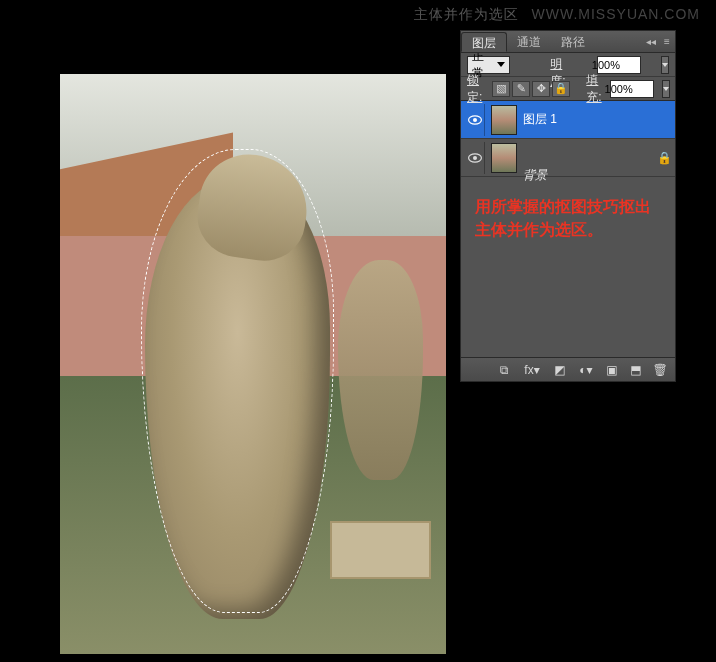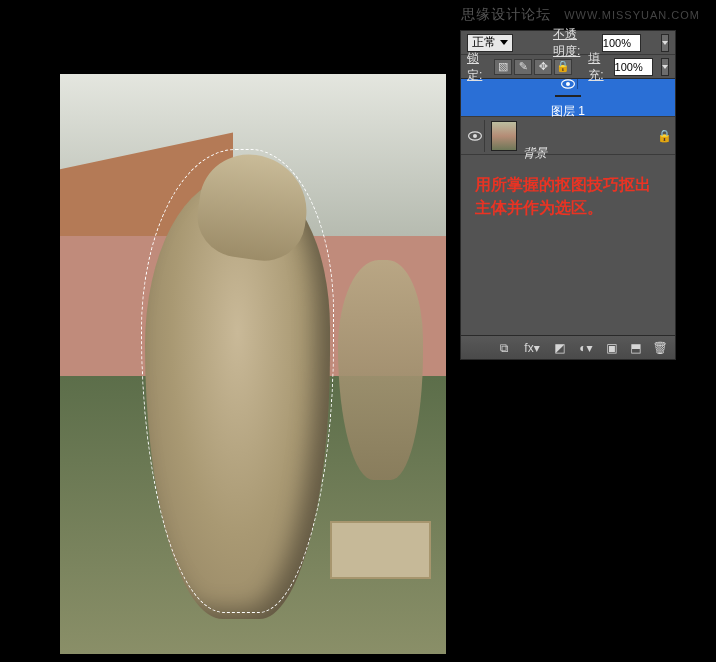--- a/index.html
+++ b/index.html
@@ -15,21 +15,21 @@
   }
   .watermark {
     position: absolute;
     top: 6px;
     right: 16px;
     font-size: 14px;
     color: #555;
     letter-spacing: 1px;
   }
   .watermark .cn { margin-right: 8px; }
-  .watermark .url { font-size: 11px; color: #444; text-align: center; }
+  .watermark .url { font-size: 14px; color: #444; text-align: center; }
   .canvas-area {
     position: absolute;
     left: 60px;
     top: 74px;
     width: 386px;
     height: 580px;
     background: linear-gradient(to bottom, #c7c9c0 0%, #a6a89a 18%, #8f9083 28%, #b5967f 30%, #c09784 55%, #6b7c5f 65%, #7a8463 100%);
     overflow: hidden;
   }
   
@@ -143,21 +143,21 @@
     border-right: 4px solid transparent;
     border-top: 5px solid #000;
   }
   .blend-dd { width: 74px; justify-content: space-between; }
   .label-sm { font-size: 12px; color: #e0e0e0; text-decoration: underline; }
   .pct-input {
     background: #fff; color: #000;
     width: 44px; height: 18px;
     font-size: 11px;
     display: flex; align-items: center; justify-content: flex-end;
-    padding-right: 9px;
+    padding-right: 20px;
     border: 1px solid #2a2a2a;
   }
   .pct-stepper {
     width: 12px; height: 18px;
     background: #6c6c6c;
     border: 1px solid #2a2a2a;
     display: flex; align-items:center; justify-content:center;
     cursor: pointer;
   }
   .pct-stepper::after {
@@ -191,21 +191,21 @@
   }
   .layer-row {
     display:flex;
     align-items:center;
     height: 38px;
     border-bottom: 1px solid #3a3a3a;
     padding: 0 4px;
     gap: 6px;
     cursor: pointer;
   }
-  .layer-row.selected { background: #2a6fd6; color:#fff;flex-direction:column; }
+  .layer-row.selected { background: #2a6fd6; color:#fff; }
   .eye-col {
     width: 20px; height: 32px;
     display:flex; align-items:center; justify-content:center;
     border-right: 1px solid #3a3a3a;
     cursor:pointer;
   }
   .layer-row.selected .eye-col { border-right-color: rgba(0,0,0,.3); }
   .thumb {
     width: 26px; height: 30px;
     border: 1px solid #222;
@@ -246,37 +246,45 @@
     color:#d6d6d6;
     font-size: 12px;
     cursor: pointer;
   }
   .eye-svg { width:14px; height:10px; }
 </style>
 </head>
 <body>
 
 <div class="watermark">
-  <span class="cn">思缘设计论坛</span>
+  <span class="cn">主体并作为选区</span>
   <span class="url">WWW.MISSYUAN.COM</span>
 </div>
 
 <div class="canvas-area">
   <div class="sky"></div>
   <div class="roof"></div>
   <div class="wall"></div>
   <div class="greenery"></div>
   <div class="statue-sec"></div>
   <div class="pedestal"></div>
   <div class="statue-main"></div>
   <div class="statue-head"></div>
   <div class="selection-outline"></div>
 </div>
 
 <div class="panel">
+  <div class="panel-tabs">
+    <div class="panel-tab active">图层</div>
+    <div class="panel-tab">通道</div>
+    <div class="panel-tab">路径</div>
+    <div class="spacer"></div>
+    <div class="panel-collapse">◂◂</div>
+    <div class="panel-close">≡</div>
+  </div>
 
   <div class="panel-options-row">
     <div class="dropdown blend-dd">
       <span>正常</span>
       <span class="caret"></span>
     </div>
     <div class="spacer" style="flex:1"></div>
     <span class="label-sm">不透明度:</span>
     <div class="pct-input">
       <span>100%</span>

